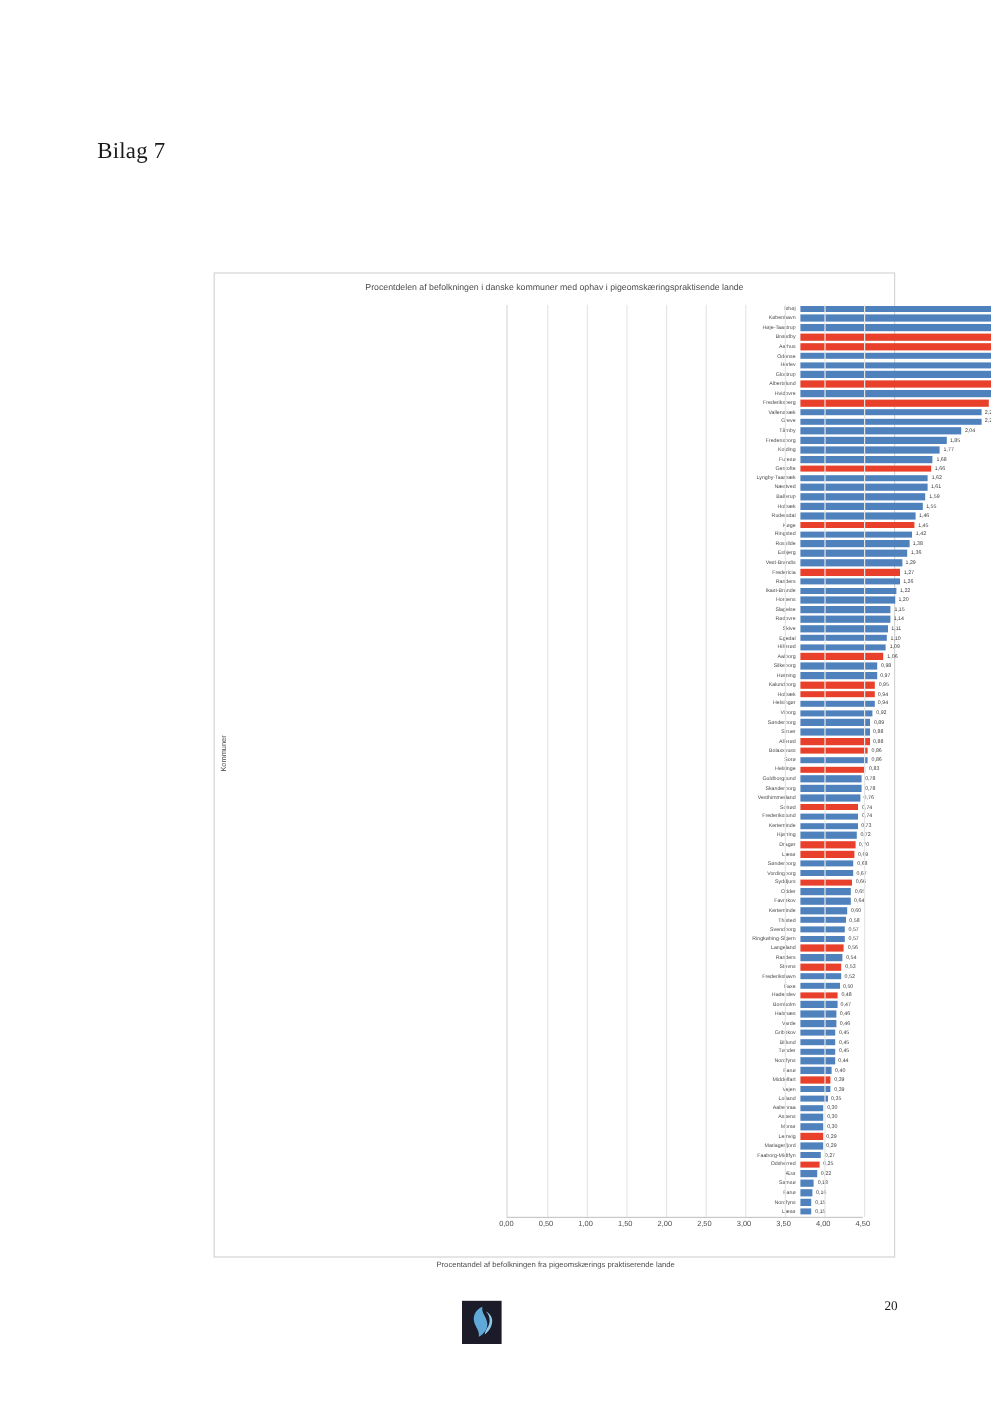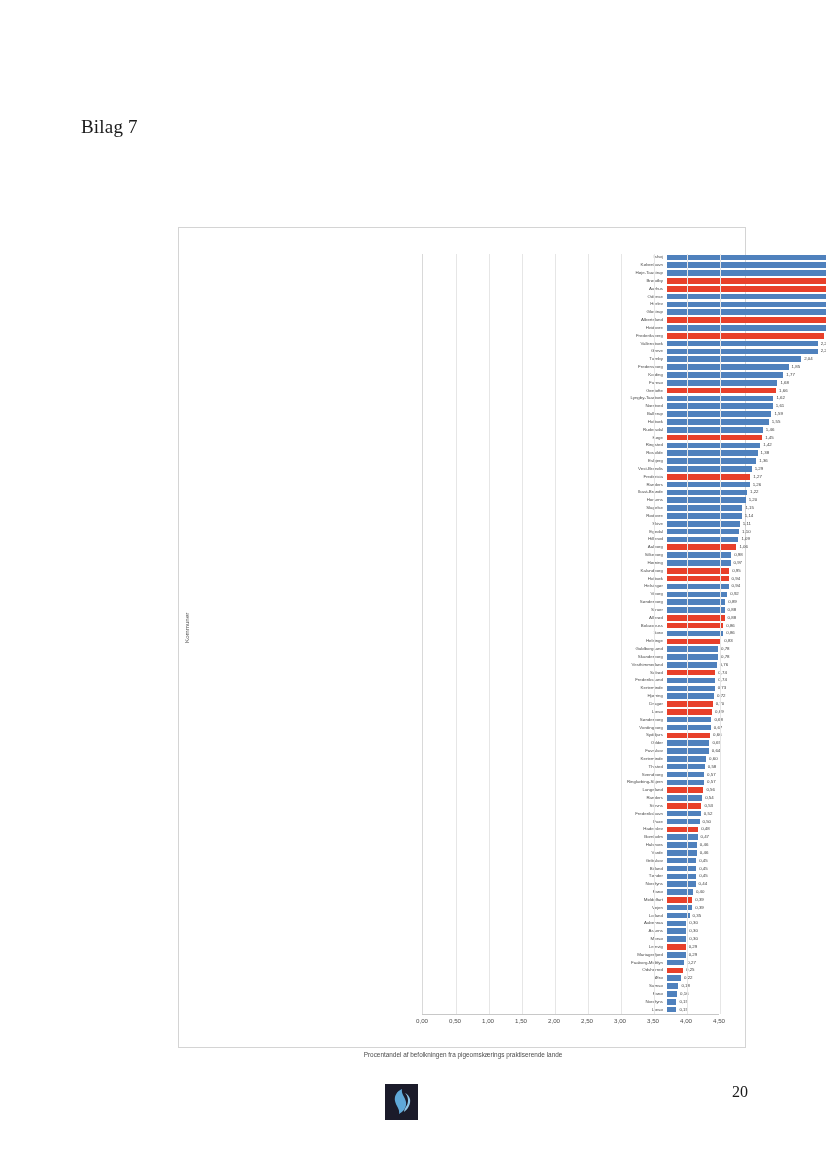--- a/index.html
+++ b/index.html
@@ -17,21 +17,21 @@
   .doc-title{
     position:absolute;left:81px;top:116px;
     font-size:19px;font-weight:400;letter-spacing:.2px;
   }
   .doc-para{
     position:absolute;left:81px;top:150px;width:652px;
     font-size:13.2px;line-height:25px;text-align:left;
   }
   .page-number{
     position:absolute;right:78px;top:1083px;
-    font-size:16px;
+    font-size:11px;
   }
   .logo{
     position:absolute;left:385px;top:1084px;width:33px;height:36px;
     background:#1b1b2a;
     display:flex;align-items:center;justify-content:center;
     overflow:hidden;
   }
   .logo svg{display:block;}
 
   
@@ -99,20 +99,21 @@
 </style>
 </head>
 <body>
 
 <div class="page">
 
   <div class="doc-title">Bilag 7</div>
 
 
   <div class="chart-box">
+    <div class="chart-title">Procentdelen af befolkningen i danske kommuner med ophav i pigeomskæringspraktisende lande</div>
 
     <div class="plot-wrap">
       <div class="ylabel">Kommuner</div>
       <div class="plot" id="plot">
         <div class="rows" id="rows">
             <div class="row" style="top: 0px;">
               <div class="cat">Ishøj</div>
               <div class="bar blue" style="width: 265.98px;"></div>
             </div>
             <div class="row" style="top: 7.83505px;">

